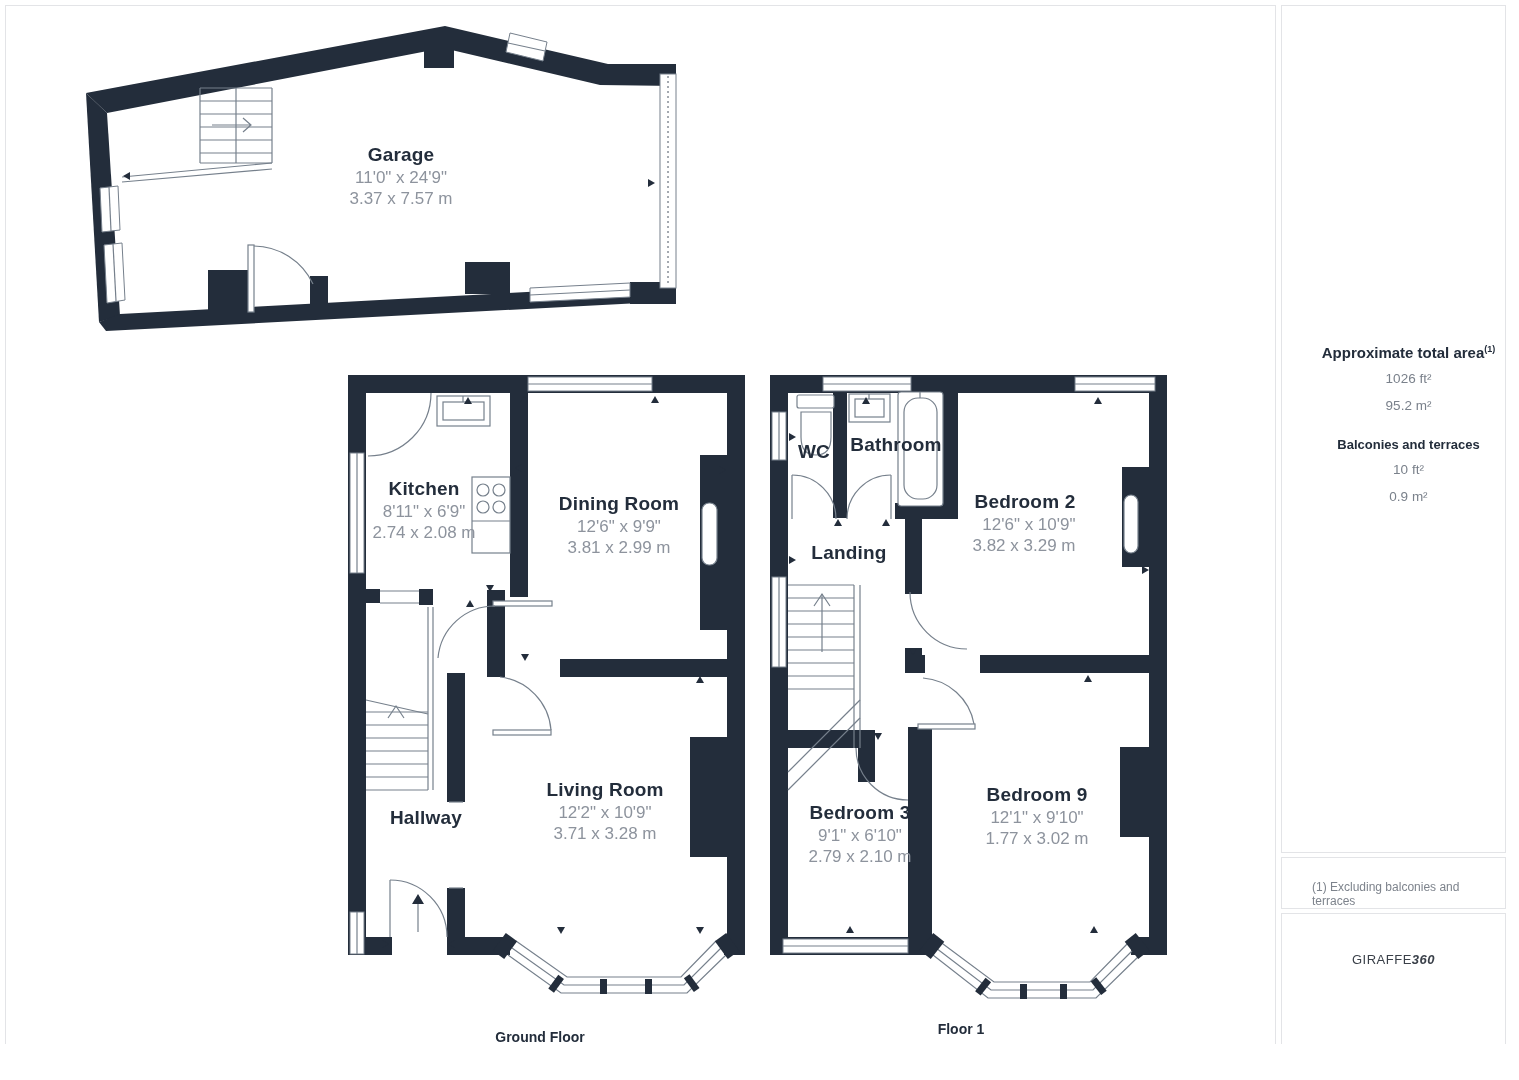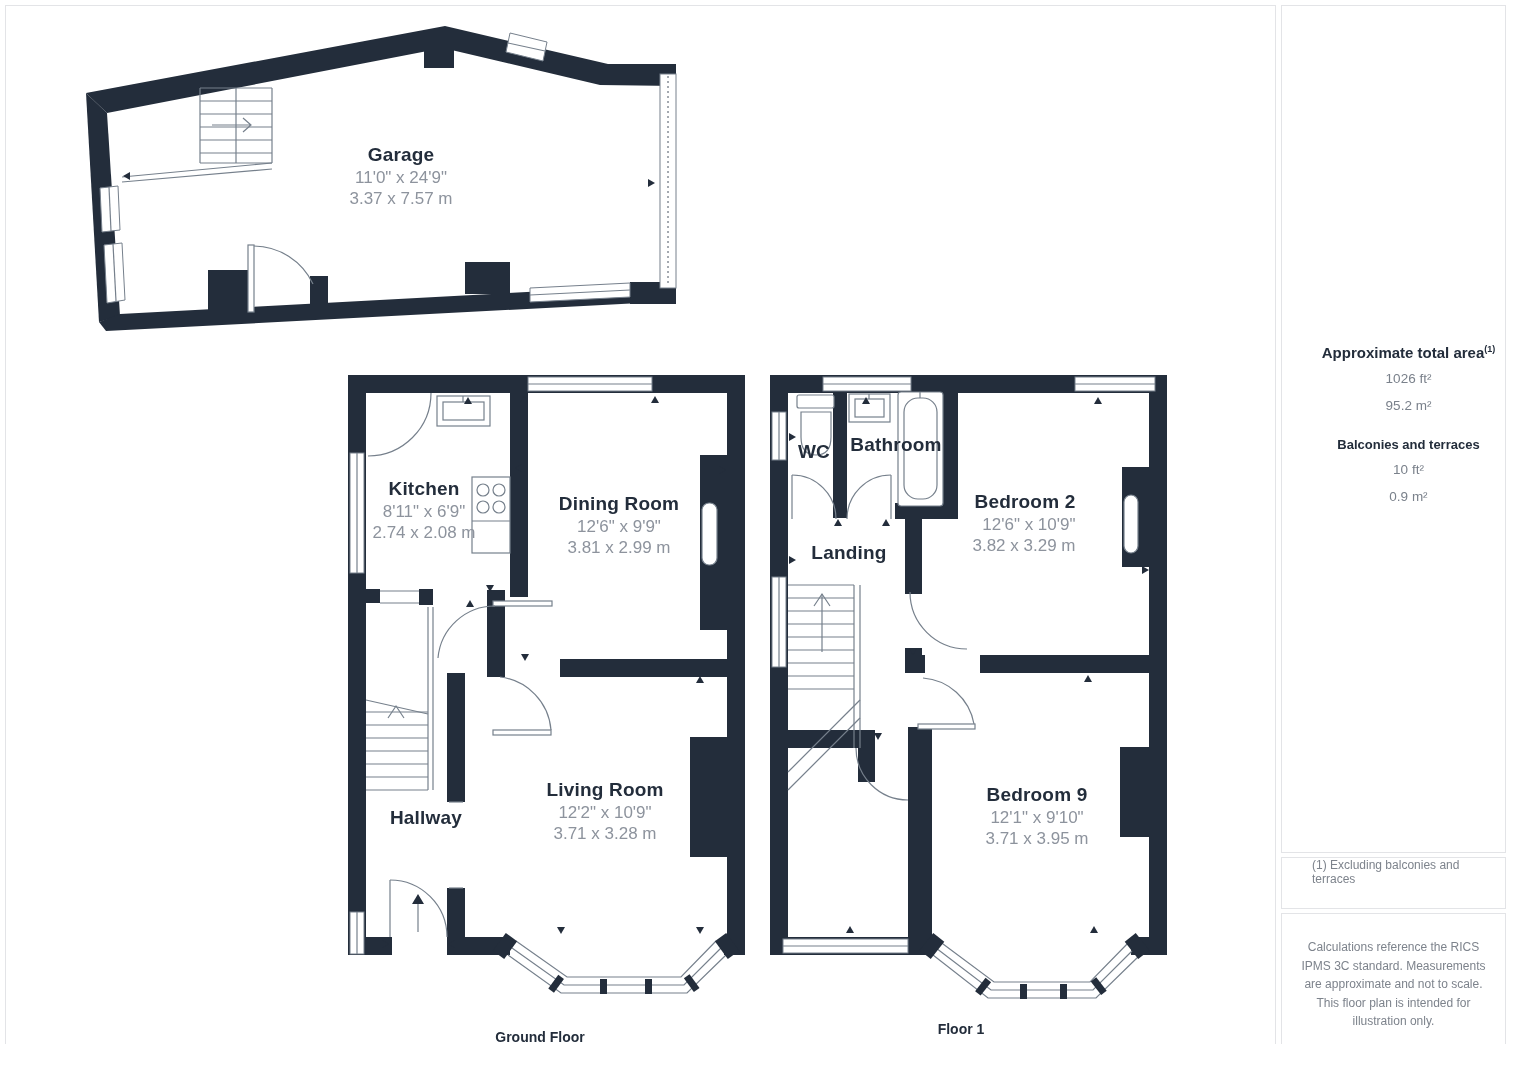--- a/index.html
+++ b/index.html
@@ -16,21 +16,21 @@
   .room-name{font-size:19px;font-weight:bold;color:var(--title);line-height:24px;letter-spacing:.2px;}
   .room-dims{font-size:17px;color:var(--dims);line-height:21px;}
   .floor-caption{position:absolute;transform:translateX(-50%);font-size:14px;font-weight:bold;color:var(--title);white-space:nowrap;}
   
   .side-panel{position:absolute;left:1281px;width:225px;background:#fff;border:1.5px solid var(--border);padding-left:30px;}
   .panel-area{top:5px;height:848px;padding-top:338px;text-align:center;}
   .area-title{font-size:15px;font-weight:bold;color:var(--title);}
   .area-title sup{font-size:9px;}
   .area-val{font-size:13.5px;color:#7a818b;margin-top:9px;line-height:18px;}
   .balconies-title{font-size:13px;font-weight:bold;color:var(--title);margin-top:22px;}
-  .panel-footnote{top:857px;height:52px;display:flex;align-items:flex-start;justify-content:center;font-size:12px;color:var(--muted);}
+  .panel-footnote{top:857px;height:52px;display:flex;align-items:flex-end;justify-content:center;font-size:12px;color:var(--muted);}
   .panel-disclaimer{top:913px;height:158px;text-align:center;padding:24px 14px 0;}
   .disclaimer-text{font-size:12px;color:var(--muted);line-height:1.55;}
   .brand{margin-top:14px;font-size:13px;color:var(--brand);letter-spacing:.5px;}
   .brand b{font-weight:bold;font-style:italic;}
   
   .wall{fill:var(--wall);}
   .thin{fill:none;stroke:var(--thin);stroke-width:1.2;}
   .win{fill:#fff;stroke:var(--thin);stroke-width:1;}
   .fix{fill:#fff;stroke:var(--thin);stroke-width:1.2;}
   .mark{fill:var(--wall);}
@@ -338,25 +338,30 @@
   <div class="room-label" style="left:849px;top:541px;">
     <div class="room-name">Landing</div>
   </div>
 
   <div class="room-label" style="left:1024px;top:490px;text-align:right;">
     <div class="room-name">Bedroom 2</div>
     <div class="room-dims">12'6" x 10'9"</div>
     <div class="room-dims">3.82 x 3.29 m</div>
   </div>
 
+  <div class="room-label" style="left:860px;top:801px;">
+    <div class="room-name">Bedroom 3</div>
+    <div class="room-dims">9'1" x 6'10"</div>
+    <div class="room-dims">2.79 x 2.10 m</div>
+  </div>
 
   <div class="room-label" style="left:1037px;top:783px;">
     <div class="room-name">Bedroom 9</div>
     <div class="room-dims">12'1" x 9'10"</div>
-    <div class="room-dims">3.71 x 3.95 m</div>
+    <div class="room-dims">1.77 x 3.02 m</div>
   </div>
 
   <div class="floor-caption" style="left:540px;top:1029px;">Ground Floor</div>
   <div class="floor-caption" style="left:961px;top:1021px;">Floor 1</div>
 
   <div class="side-panel panel-area">
     <div class="area-title">
       <span>Approximate total area</span><sup>(1)</sup>
     </div>
     <div class="area-val">1026 ft²</div>
@@ -364,18 +369,17 @@
     <div class="balconies-title">Balconies and terraces</div>
     <div class="area-val">10 ft²</div>
     <div class="area-val">0.9 m²</div>
   </div>
 
   <div class="side-panel panel-footnote">
     <span>(1) Excluding balconies and terraces</span>
   </div>
 
   <div class="side-panel panel-disclaimer">
-    <div class="disclaimer-text">Calculations reference the RICS IPMS 3C standard. Measurements are approximate and not to scale. This floor plan is intended for illustration only.</div>
     <div class="brand">
       <span>GIRAFFE</span><b>360</b>
     </div>
   </div>
 </div>
 
 </body></html>

